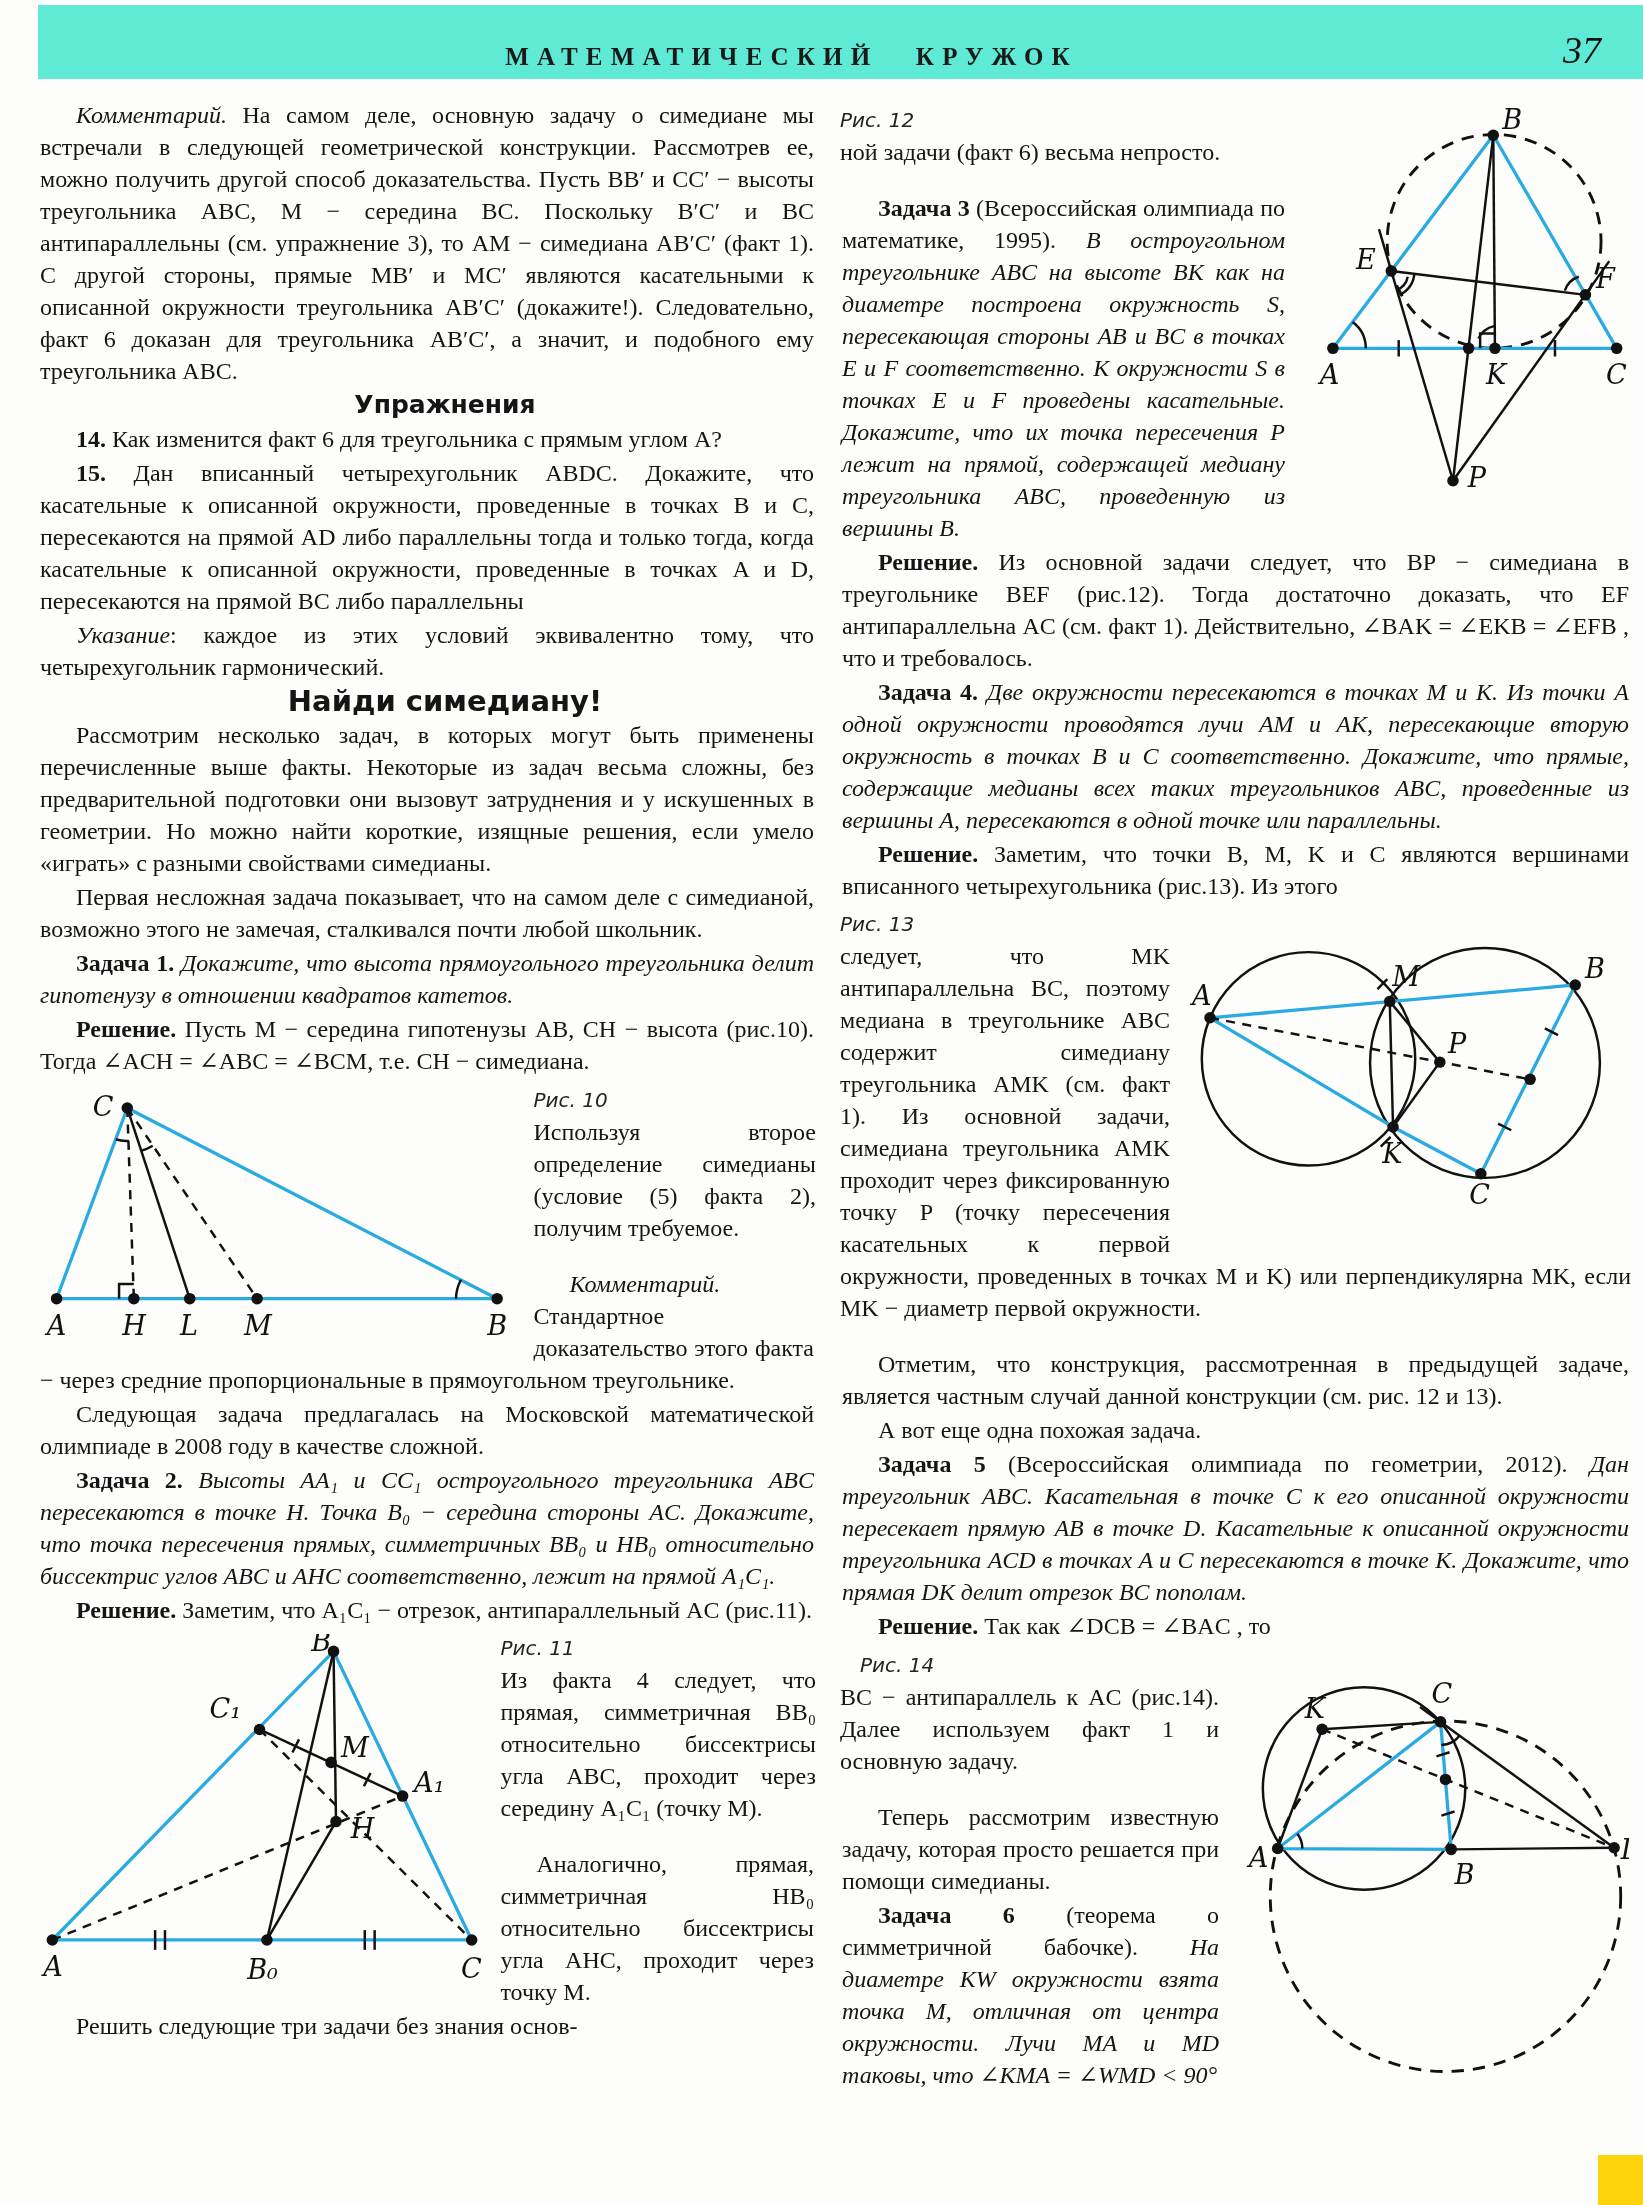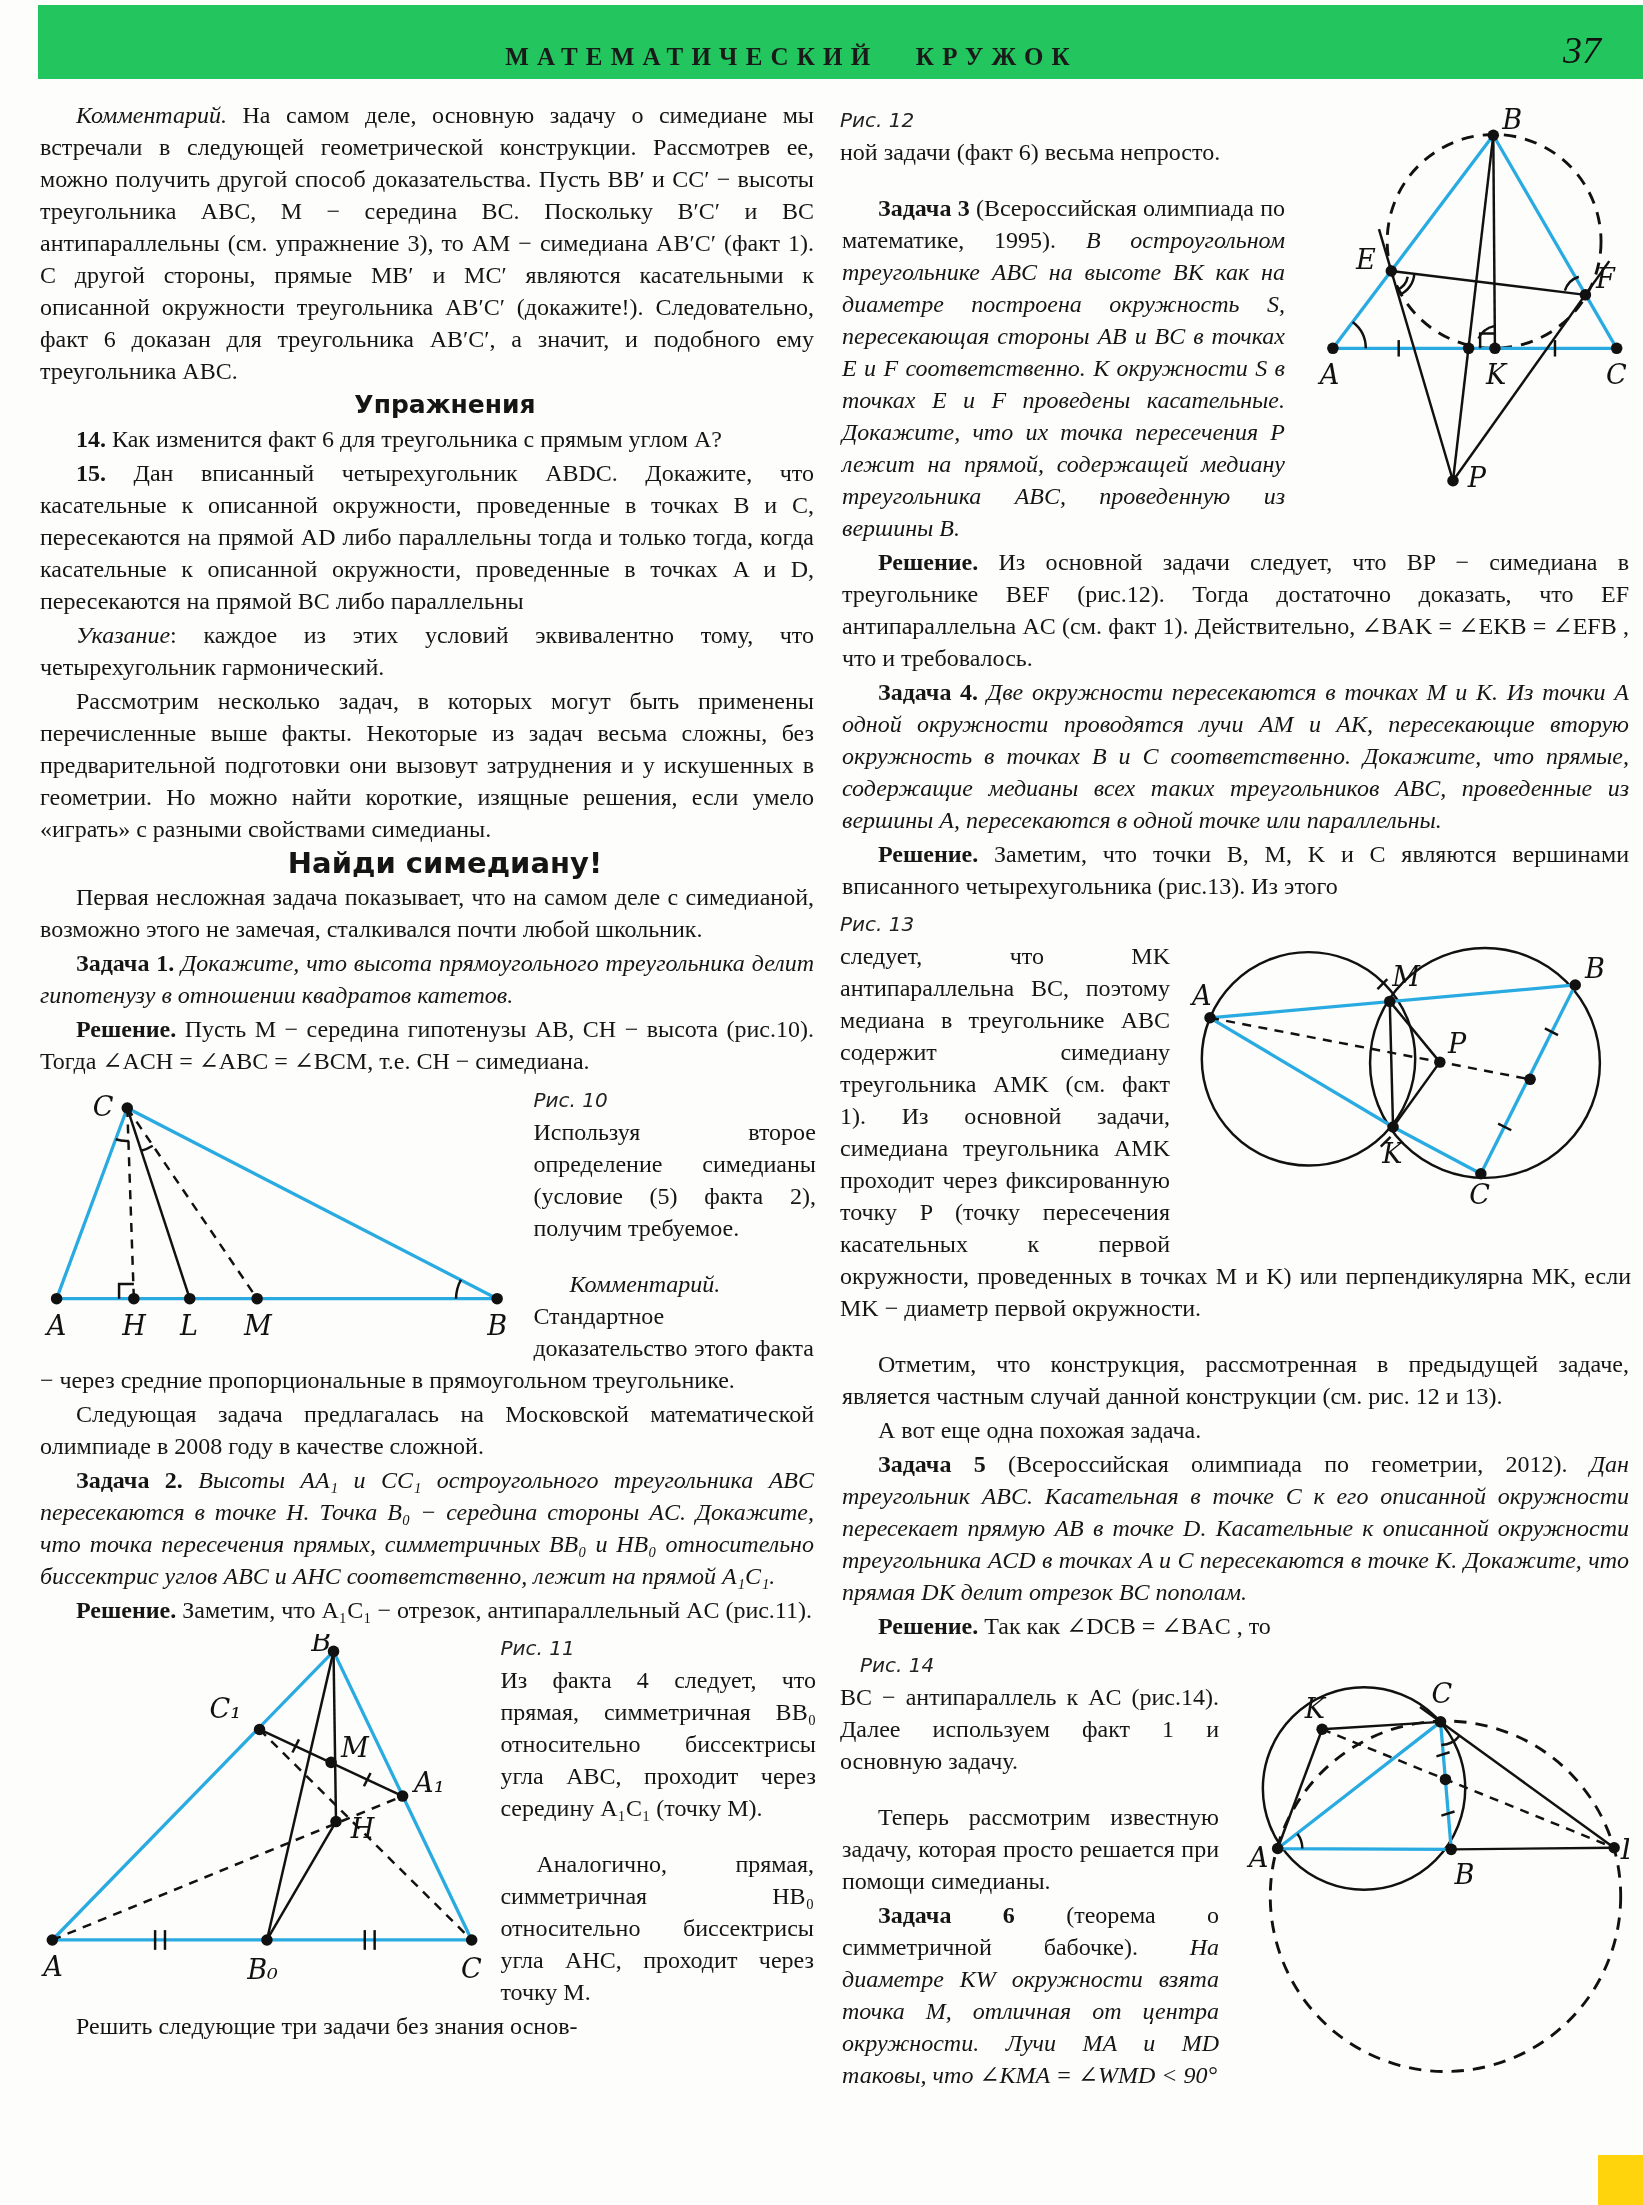--- a/index.html
+++ b/index.html
@@ -1,18 +1,18 @@
 <!DOCTYPE html>
 <html style="font-size:13px"><head>
 <meta charset="utf-8">
 <style>
   html,body{margin:0;padding:0;background:#ffffff;}
   .page{position:relative;width:1644px;height:2205px;background:#fdfdfb;overflow:hidden;
         font-family:"Liberation Serif","DejaVu Serif","DejaVu Sans",serif;color:#151515;}
-  .hdr{position:absolute;left:38px;top:5px;width:1606px;height:74px;background:#22c55e;}
+  .hdr{position:absolute;left:38px;top:5px;width:1606px;height:74px;background:#5eead4;}
   .hdr-title{position:absolute;left:0;right:99px;top:38px;text-align:center;
         font-weight:bold;font-size:25px;letter-spacing:8.2px;word-spacing:23px;color:#1a1a1a;}
   .hdr-num{position:absolute;right:43px;top:23px;font-size:38px;font-weight:normal;font-style:italic;color:#111;}
   .col{position:absolute;top:97px;font-size:24px;line-height:32px;text-align:justify;}
   .col-l{left:38px;width:778px;}
   .col-r{left:840px;width:791px;}
   p.para{margin:2px;text-indent:36px;}
   p.noind{text-indent:0;}
   .lead{font-weight:bold;}
   .leadi{font-style:italic;}
@@ -45,22 +45,22 @@
   </div>
 
   <div class="col col-l">
     <p class="para"><span class="leadi">Комментарий.</span><span> На самом деле, основную задачу о симедиане мы встречали в следующей геометрической конструкции. Рассмотрев ее, можно получить другой способ доказательства. Пусть BB′ и CC′ − высоты треугольника ABC, M − середина BC. Поскольку B′C′ и BC антипараллельны (см. упражнение 3), то AM − симедиана AB′C′ (факт 1). С другой стороны, прямые MB′ и MC′ являются касательными к описанной окружности треугольника AB′C′ (докажите!). Следовательно, факт 6 доказан для треугольника AB′C′, а значит, и подобного ему треугольника ABC.</span></p>
 
     <p class="para h-ex">Упражнения</p>
     <p class="para"><span class="lead">14.</span><span> Как изменится факт 6 для треугольника с прямым углом A?</span></p>
     <p class="para"><span class="lead">15.</span><span> Дан вписанный четырехугольник ABDC. Докажите, что касательные к описанной окружности, проведенные в точках B и C, пересекаются на прямой AD либо параллельны тогда и только тогда, когда касательные к описанной окружности, проведенные в точках A и D, пересекаются на прямой BC либо параллельны</span></p>
     <p class="para"><span class="leadi">Указание</span><span>: каждое из этих условий эквивалентно тому, что четырехугольник гармонический.</span></p>
 
+    <p class="para h-find">Найди симедиану!</p>
     <p class="para">Рассмотрим несколько задач, в которых могут быть применены перечисленные выше факты. Некоторые из задач весьма сложны, без предварительной подготовки они вызовут затруднения и у искушенных в геометрии. Но можно найти короткие, изящные решения, если умело «играть» с разными свойствами симедианы.</p>
-    <p class="para h-find">Найди симедиану!</p>
     <p class="para">Первая несложная задача показывает, что на самом деле с симедианой, возможно этого не замечая, сталкивался почти любой школьник.</p>
 
     <p class="para"><span class="lead">Задача 1.</span><span class="it"> Докажите, что высота прямоугольного треугольника делит гипотенузу в отношении квадратов катетов.</span></p>
 
     <p class="para"><span class="lead">Решение.</span><span> Пусть M − середина гипотенузы AB, CH − высота (рис.10). Тогда ∠ACH = ∠ABC = ∠BCM, т.е. CH − симедиана. </span><span class="fig figL">
       <svg width="477" height="263" viewBox="0 0 580 320" style="font-size:29px">
         <polygon class="blue" points="20,260 556,260 106,28"></polygon>
         <line class="dsh" x1="106" y1="28" x2="114" y2="260"></line>
         <line class="blk" x1="106" y1="28" x2="182" y2="260"></line>
         <line class="dsh" x1="106" y1="28" x2="264" y2="260"></line>

